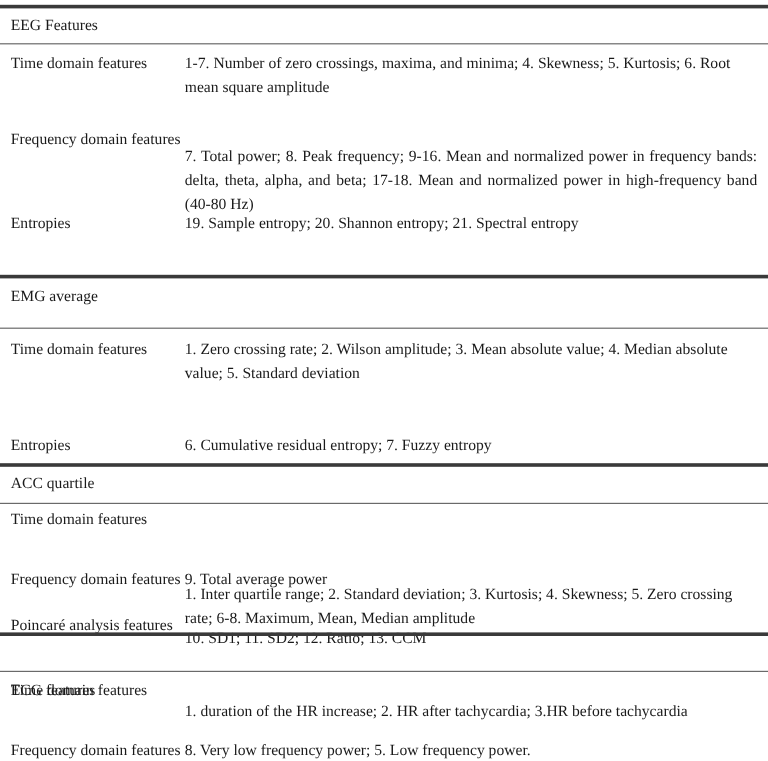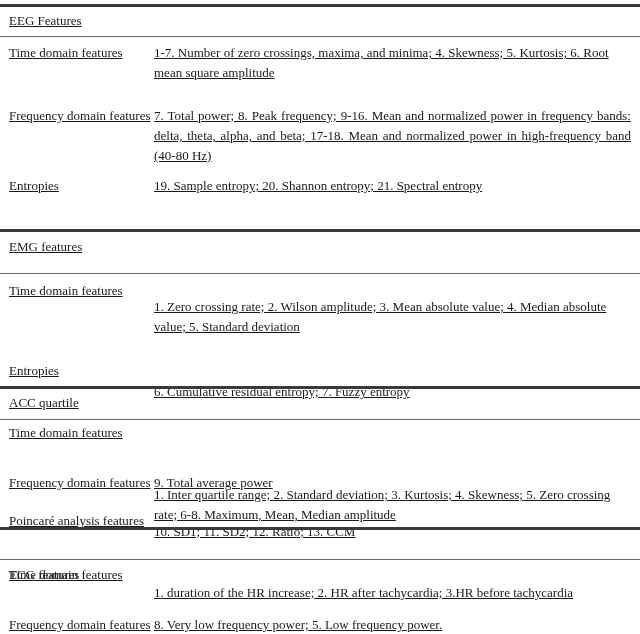--- a/index.html
+++ b/index.html
@@ -4,54 +4,54 @@
   <style>
     html, body { margin: 0; padding: 0; background: #ffffff; }
     body {
       width: 640px; height: 634px; overflow: hidden; position: relative;
       font-family: "Liberation Serif", "DejaVu Serif", serif;
       font-size: 13px; color: #1a1a1a;
     }
     .hline { position: absolute; left: 0; width: 640px; background: #555; }
     .thick { height: 3px; background: #3a3a3a; }
     .thin { height: 1px; background: #6a6a6a; }
-    .txt { position: absolute; line-height: 20px; text-decoration: underline; }
+    .txt { position: absolute; line-height: 20px; }
     .label { left: 9px; white-space: nowrap; }
     .desc { left: 154px; width: 477px; text-align: justify; }
     .desc.nojust { text-align: left; }
   </style>
 </head>
 <body>
 
 <div>
 
   <div class="hline thick" style="top:4px;"></div>
 
   <div class="txt label" style="top:11px;">EEG Features</div>
   <div class="hline thin" style="top:36px;"></div>
 
   <div class="txt label" style="top:43px;">Time domain features</div>
   <div class="txt desc nojust" style="top:43px;">1-7. Number of zero crossings, maxima, and minima; 4. Skewness; 5. Kurtosis; 6. Root mean square amplitude</div>
 
   <div class="txt label" style="top:106px;">Frequency domain features</div>
-  <div class="txt desc" style="top:106px;">7. Total power; 8. Peak frequency; 9-16. Mean and normalized power in frequency bands: delta, theta, alpha, and beta; 17-18. Mean and normalized power in high-frequency band (40-80 Hz)</div>
+  <div class="txt desc" style="top:120px;">7. Total power; 8. Peak frequency; 9-16. Mean and normalized power in frequency bands: delta, theta, alpha, and beta; 17-18. Mean and normalized power in high-frequency band (40-80 Hz)</div>
 
   <div class="txt label" style="top:176px;">Entropies</div>
   <div class="txt desc nojust" style="top:176px;">19. Sample entropy; 20. Shannon entropy; 21. Spectral entropy</div>
 
   <div class="hline thick" style="top:229px;"></div>
 
-  <div class="txt label" style="top:237px;">EMG features</div>
+  <div class="txt label" style="top:237px;">EMG average</div>
   <div class="hline thin" style="top:273px;"></div>
 
   <div class="txt label" style="top:281px;">Time domain features</div>
-  <div class="txt desc nojust" style="top:281px;margin-top:16px;">1. Zero crossing rate; 2. Wilson amplitude; 3. Mean absolute value; 4. Median absolute value; 5. Standard deviation</div>
+  <div class="txt desc nojust" style="top:281px;">1. Zero crossing rate; 2. Wilson amplitude; 3. Mean absolute value; 4. Median absolute value; 5. Standard deviation</div>
 
   <div class="txt label" style="top:361px;">Entropies</div>
-  <div class="txt desc nojust" style="top:382px;">6. Cumulative residual entropy; 7. Fuzzy entropy</div>
+  <div class="txt desc nojust" style="top:361px;">6. Cumulative residual entropy; 7. Fuzzy entropy</div>
 
   <div class="hline thick" style="top:386px;"></div>
 
   <div class="txt label" style="top:393px;">ACC quartile</div>
   <div class="hline thin" style="top:419px;"></div>
 
   <div class="txt label" style="top:423px;">Time domain features</div>
   <div class="txt desc nojust" style="top:443px;margin-top:42px;">1. Inter quartile range; 2. Standard deviation; 3. Kurtosis; 4. Skewness; 5. Zero crossing rate; 6-8. Maximum, Mean, Median amplitude</div>
 
   <div class="txt label" style="top:473px;">Frequency domain features</div>

